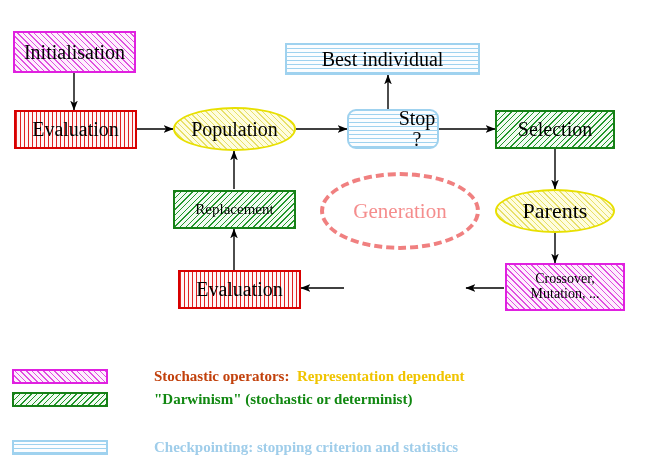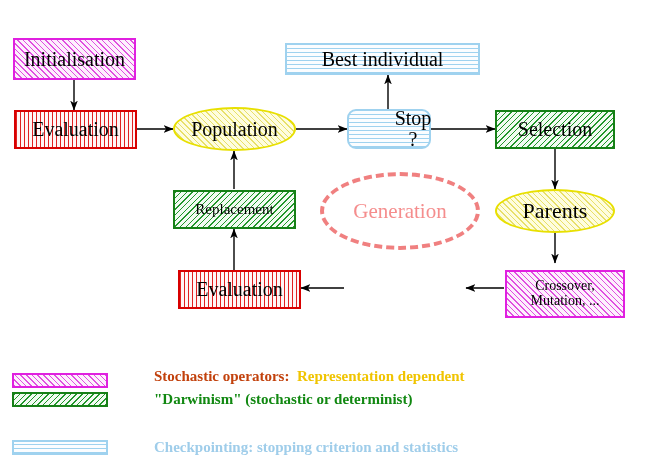--- a/index.html
+++ b/index.html
@@ -40,21 +40,20 @@
     white-space: pre-line;
   }
 
   
   .hatch-magenta {
     border: 2px solid #e020e0;
     background-color: #fdf0fd;
     background-image:
       repeating-linear-gradient(45deg,
         #e050e0 0px, #e050e0 1px, rgba(255,255,255,0) 1px, rgba(255,255,255,0) 4px);
-    margin-top: 7px;
   }
   .hatch-green {
     border: 2px solid #168016;
     background-color: #f2fbf2;
     background-image:
       repeating-linear-gradient(-45deg,
         #21962b 0px, #21962b 1px, rgba(255,255,255,0) 1px, rgba(255,255,255,0) 4px);
   }
   .hatch-red {
     border: 2px solid #d80000;
@@ -175,21 +174,21 @@
   </div>
 
   <div class="node hatch-red" style="left:14px; top:110px; width:123px; height:39px; font-size:20px;">
     <span class="lbl">Evaluation</span>
   </div>
 
   <div class="node hatch-yellow-ellipse" style="left:173px; top:107px; width:123px; height:44px; font-size:20px;">
     <span class="lbl">Population</span>
   </div>
 
-  <div class="node hatch-blue rounded" style="left:347px; top:109px; width:84px; height:40px; font-size:20px;padding-left:48px;">
+  <div class="node hatch-blue rounded" style="left:347px; top:109px; width:92px; height:40px; font-size:20px;padding-left:48px;">
     <span class="lbl">Stop ?</span>
   </div>
 
   <div class="node hatch-green" style="left:495px; top:110px; width:120px; height:39px; font-size:20px;">
     <span class="lbl">Selection</span>
   </div>
 
   <div class="node hatch-green" style="left:173px; top:190px; width:123px; height:39px; font-size:15px;">
     <span class="lbl">Replacement</span>
   </div>

